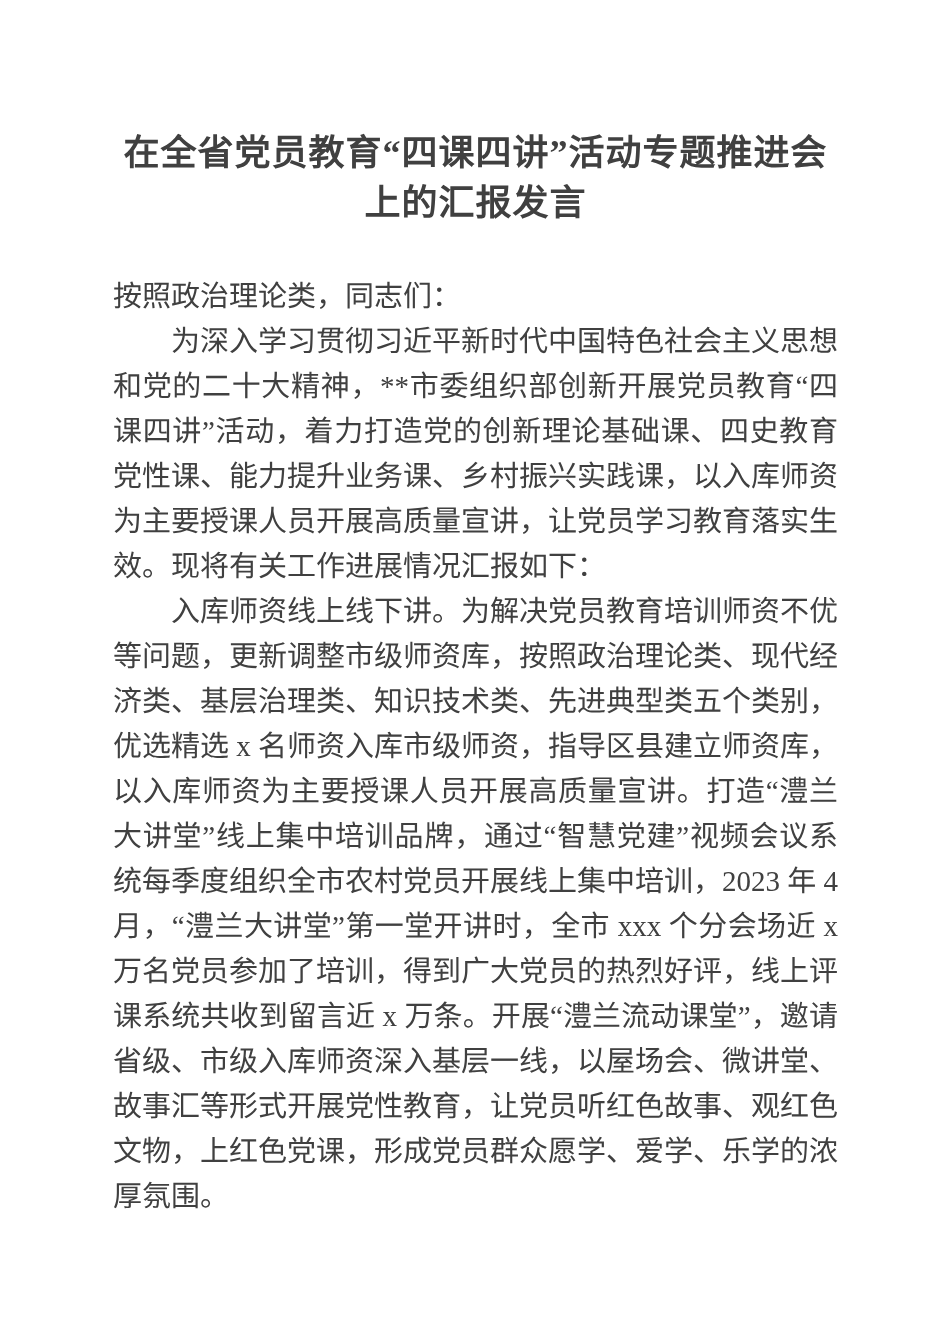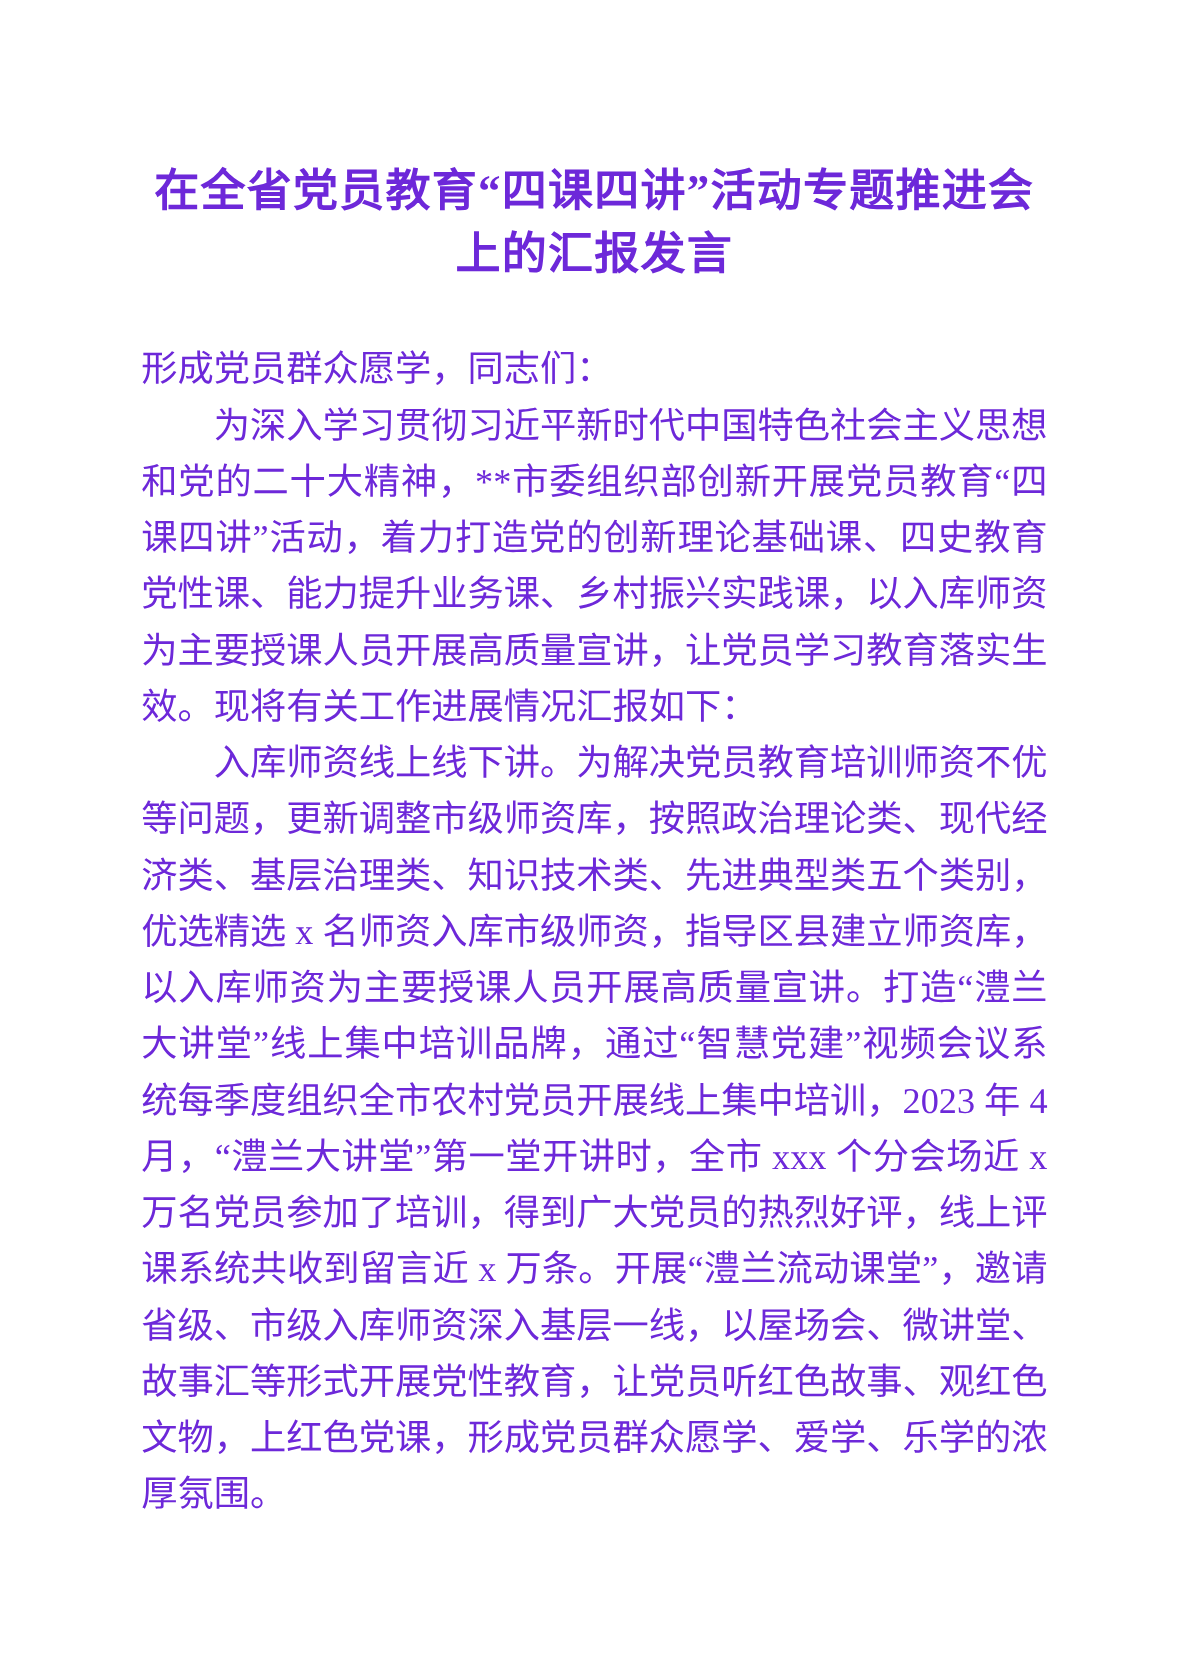--- a/index.html
+++ b/index.html
@@ -6,21 +6,21 @@
     margin: 0;
     padding: 0;
     background: #ffffff;
   }
   .page {
     position: relative;
     width: 950px;
     height: 1344px;
     margin: 0 auto;
     background: #ffffff;
-    color: #6d28d9;
+    color: #404040;
     box-sizing: border-box;
     padding: 128px 112px 0 113px;
     overflow: hidden;
     font-family: "Liberation Serif", "DejaVu Serif", serif;
   }
   .doc-title {
     margin: 0 0 46px 0;
     font-size: 36px;
     line-height: 50px;
     font-weight: bold;
@@ -42,20 +42,20 @@
     text-indent: 2em;
   }
 </style>
 </head>
 <body>
 
 <div class="page">
   <h1 class="doc-title">在全省党员教育“四课四讲”活动专题推进会上的汇报发言</h1>
 
   <div class="doc-body">
-    <p class="salutation">形成党员群众愿学，同志们：</p>
+    <p class="salutation">按照政治理论类，同志们：</p>
 
     <div class="paragraphs">
         <p class="paragraph">为深入学习贯彻习近平新时代中国特色社会主义思想和党的二十大精神，**市委组织部创新开展党员教育“四课四讲”活动，着力打造党的创新理论基础课、四史教育党性课、能力提升业务课、乡村振兴实践课，以入库师资为主要授课人员开展高质量宣讲，让党员学习教育落实生效。现将有关工作进展情况汇报如下：</p>
         <p class="paragraph">入库师资线上线下讲。为解决党员教育培训师资不优等问题，更新调整市级师资库，按照政治理论类、现代经济类、基层治理类、知识技术类、先进典型类五个类别，优选精选 x 名师资入库市级师资，指导区县建立师资库，以入库师资为主要授课人员开展高质量宣讲。打造“澧兰大讲堂”线上集中培训品牌，通过“智慧党建”视频会议系统每季度组织全市农村党员开展线上集中培训，2023 年 4 月，“澧兰大讲堂”第一堂开讲时，全市 xxx 个分会场近 x 万名党员参加了培训，得到广大党员的热烈好评，线上评课系统共收到留言近 x 万条。开展“澧兰流动课堂”，邀请省级、市级入库师资深入基层一线，以屋场会、微讲堂、故事汇等形式开展党性教育，让党员听红色故事、观红色文物，上红色党课，形成党员群众愿学、爱学、乐学的浓厚氛围。</p>
       </div>
   </div>
 </div>
 
 </body></html>

